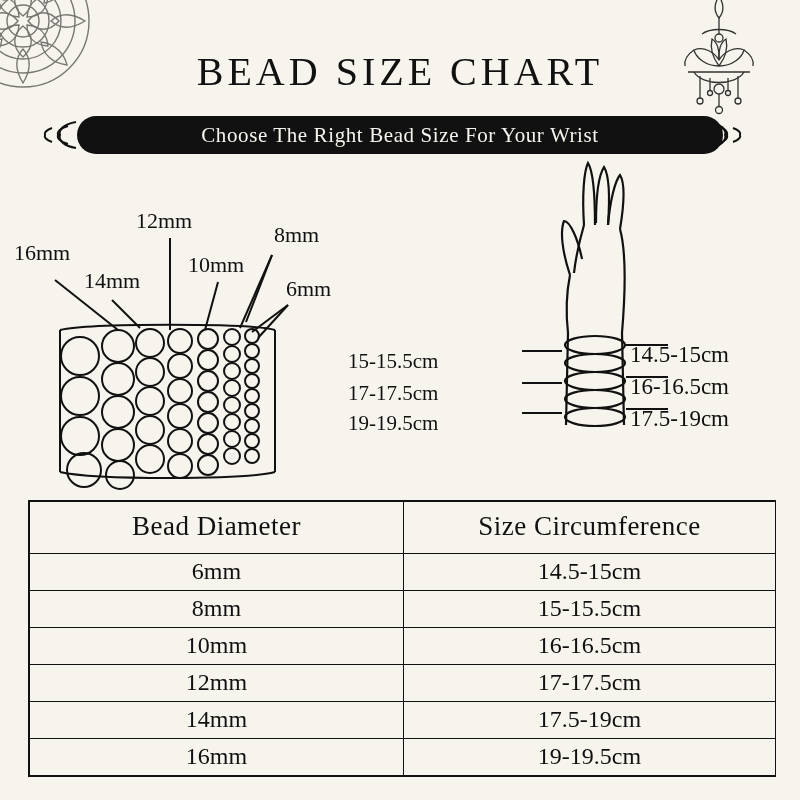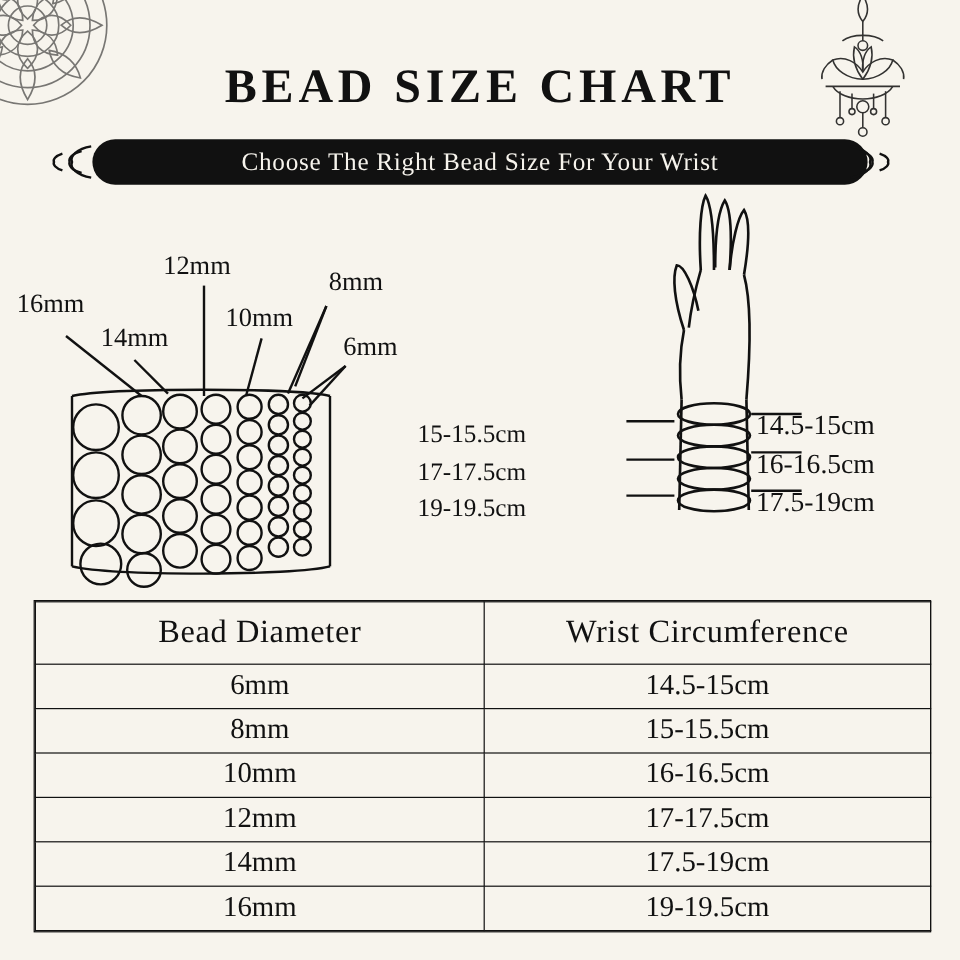--- a/index.html
+++ b/index.html
@@ -42,21 +42,21 @@
 
   
   .title {
     position: absolute;
     top: 48px;
     left: 0;
     width: 800px;
     text-align: center;
     font-size: 40px;
     letter-spacing: 4px;
-    font-weight: 700;
+    font-weight: 400;
     font-family: "Liberation Serif", serif;
   }
 
   .subtitle-wrap {
     position: absolute;
     top: 116px;
     left: 77px;
     width: 646px;
     height: 38px;
   }
@@ -361,21 +361,21 @@
 
   <div class="table-wrap">
     <table class="size-table">
       <colgroup>
           <col class="c1">
           <col class="c2">
         </colgroup>
       <thead>
         <tr>
           <th>Bead Diameter</th>
-          <th>Wrist Circumference</th>
+          <th>Size Circumference</th>
         </tr>
       </thead>
       <tbody>
         <tr>
           <td>6mm</td>
           <td>14.5-15cm</td>
         </tr>
         <tr>
           <td>8mm</td>
           <td>15-15.5cm</td>

